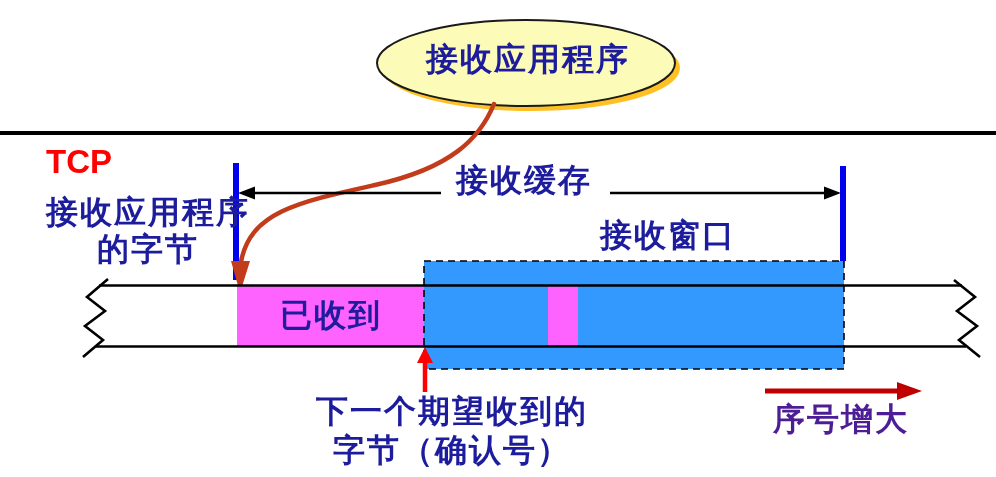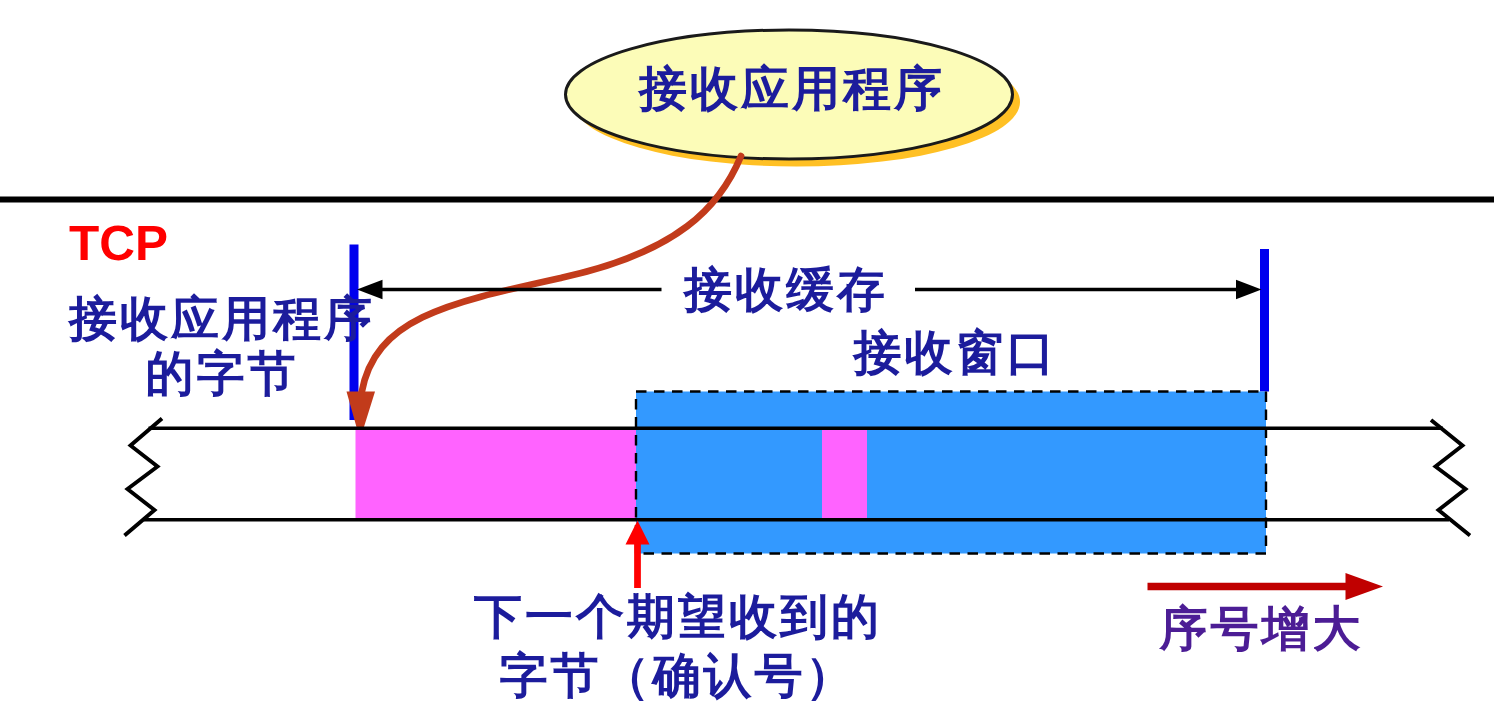--- a/index.html
+++ b/index.html
@@ -18,22 +18,22 @@
     font-size:32px;
     line-height:37px;
     letter-spacing:2px;
     white-space:pre-line;
     text-align:center;
     transform:translateX(-50%);
   }
   .lbl-bubble   { left:528px; top:41px;  }
   .lbl-tcp      { left:46px;  top:143px; transform:none; text-align:right; color:#FF0000; font-size:33px; letter-spacing:0; }
   .lbl-nextread { left:148px; top:194px; }
-  .lbl-buffer   { left:524px; top:175px; }
-  .lbl-window   { left:637px; top:217px; }
+  .lbl-buffer   { left:524px; top:162px; }
+  .lbl-window   { left:668px; top:217px; }
   .lbl-received { left:331px; top:297px; }
   .lbl-expected { left:452px; top:392px; line-height:39px; }
   .lbl-seq      { left:841px; top:401px; color:#4c1d95; }
 </style>
 </head>
 <body>
 
 <div id="stage">
 
   <svg id="shapes" width="996" height="477" viewBox="0 0 996 477">
@@ -72,17 +72,18 @@
     <line x1="765" y1="391" x2="901" y2="391" stroke="#C00000" stroke-width="5"></line>
     <polygon points="922,391 897,382 897,400" fill="#C00000"></polygon>
   </svg>
 
   <div class="lbl lbl-bubble">接收应用程序</div>
   <div class="lbl lbl-tcp">TCP</div>
   <div class="lbl lbl-nextread">接收应用程序
 的字节</div>
   <div class="lbl lbl-buffer">接收缓存</div>
   <div class="lbl lbl-window">接收窗口</div>
+  <div class="lbl lbl-received">已收到</div>
   <div class="lbl lbl-expected">下一个期望收到的
 字节（确认号）</div>
   <div class="lbl lbl-seq">序号增大</div>
 
 </div>
 
 </body></html>

